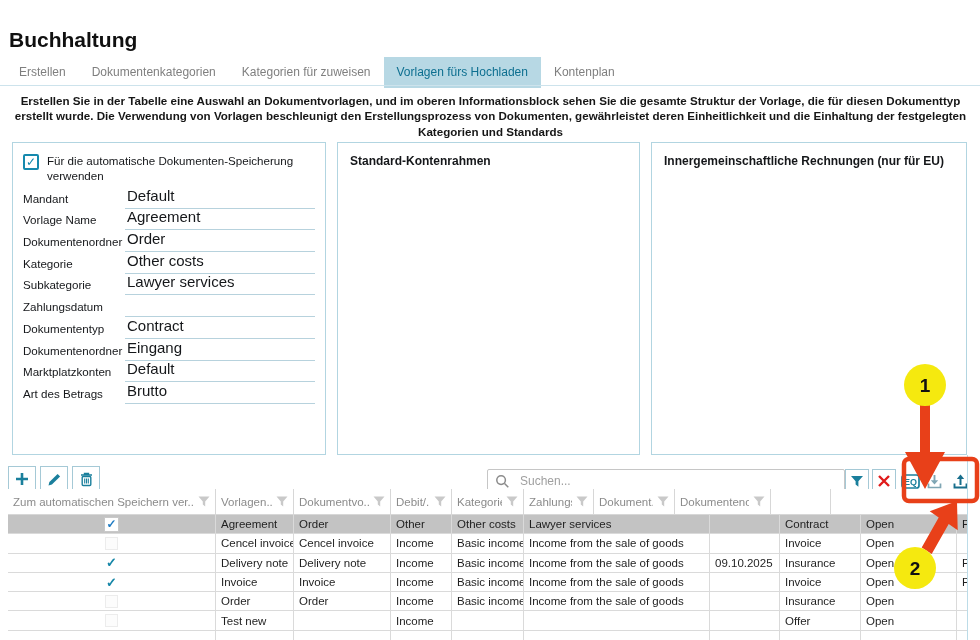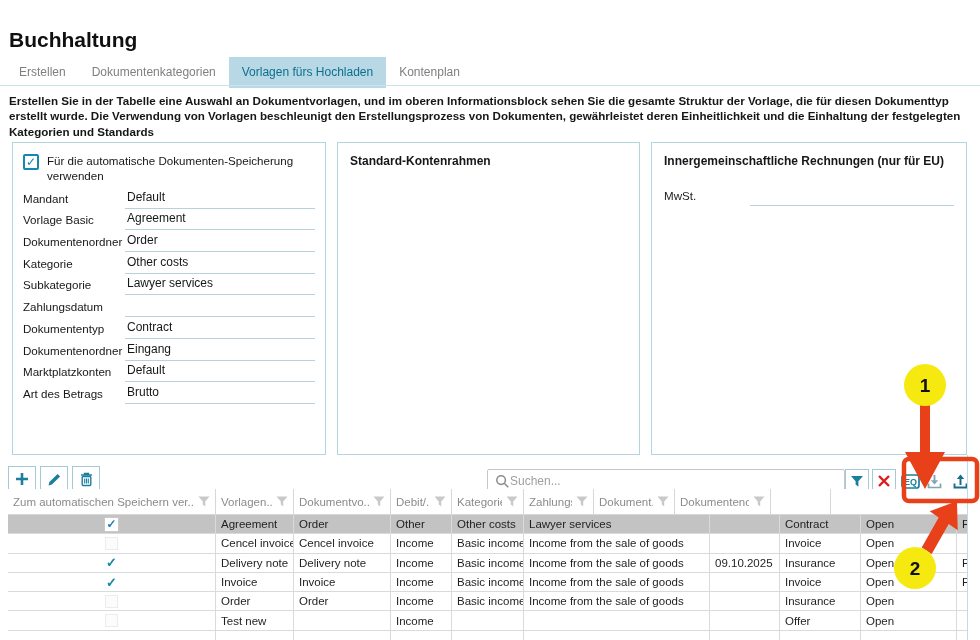--- a/index.html
+++ b/index.html
@@ -8,49 +8,49 @@
     position:relative; background:#fff; overflow:hidden;
     font-family:"Liberation Sans", sans-serif; color:#1c1c1c;
   }
   .page-title { position:absolute; left:9px; top:18px; font-size:21px; font-weight:bold; color:#101010;margin-top:10px; }
 
   .tabs { position:absolute; left:6px; top:57px; display:flex; }
   .tab { padding:8px 13px 9px; font-size:12px; color:#7f7f7f; white-space:nowrap; cursor:pointer; }
   .tab.active { background:#b7d8e4; color:#0d6f90; }
   .tabs-underline { position:absolute; left:0; top:85px; width:980px; height:0; border-top:1px solid #cde3ec; }
 
-  .description { position:absolute; left:9px; top:93px; width:963px; font-size:11.6px; font-weight:bold; line-height:1.33; color:#161616; }
+  .description { position:absolute; left:9px; top:93px; width:963px; font-size:11.6px; font-weight:bold; line-height:1.33; color:#161616;text-align:center; }
 
   .panel { position:absolute; top:142px; height:313px; border:1px solid #b2d5e1; background:#fff; }
   #panel-template { left:12px; width:314px; }
   #panel-standard { left:337px; width:303px; }
   #panel-eu { left:651px; width:316px; }
   .panel-title { font-weight:bold; font-size:12px; padding:11px 12px 0; color:#15171a; }
 
   .cb-row { position:absolute; left:10px; top:10px; display:flex; gap:8px; width:294px; }
   .checkbox { width:16px; height:16px; border:2px solid #1589ad; border-radius:2px; color:#1589ad;
               font-size:12px; line-height:12px; text-align:center; flex:none; margin-top:1px; }
   .cb-label { font-size:11.6px; line-height:1.3; color:#15171a; }
 
   .fields { position:absolute; left:10px; top:44px; right:10px; }
   .frow { display:flex; height:21.7px; align-items:flex-end; }
   .flabel { width:102px; flex:none; font-size:11.6px; padding-bottom:4px; color:#15171a; }
-  .fvalue { flex:1; font-size:12px; color:#15171a; border-bottom:1px solid #b7d2dd; padding:0 2px 4px; min-height:17px; white-space:nowrap; }
+  .fvalue { flex:1; font-size:15px; color:#15171a; border-bottom:1px solid #b7d2dd; padding:0 2px 4px; min-height:17px; white-space:nowrap; }
 
   .eu-fields { margin:14px 12px 0; }
   .eu-row { display:flex; height:24px; align-items:flex-end; }
   .eu-label { width:86px; flex:none; font-size:11.6px; padding-bottom:4px; }
   .eu-value { flex:1; border-bottom:1px solid #b7d2dd; min-height:16px; font-size:11.6px; }
 
   .tbtn { position:absolute; top:466px; width:28px; height:26px; border:1px solid #a5c9d6; background:#fff;
           display:flex; align-items:center; justify-content:center; cursor:pointer; }
   #btn-add{left:8px;} #btn-edit{left:40px;} #btn-del{left:72px;}
 
   .searchbox { position:absolute; left:487px; top:469px; width:358px; height:24px; border:1px solid #c6c6c6;
-               border-radius:2px; background:#fff; display:flex; align-items:center; padding:0 7px; gap:0; }
+               border-radius:2px; background:#fff; display:flex; align-items:center; padding:0 7px; gap:10px; }
   .searchbox input { border:none; outline:none; flex:1; font-size:12px; font-family:"Liberation Sans",sans-serif; color:#333; background:transparent; }
   .searchbox input::placeholder { color:#9f9f9f; }
 
   .abtn { position:absolute; top:469px; width:24px; height:24px; display:flex; align-items:center; justify-content:center; cursor:pointer; }
   .abtn.boxed { border:1px solid #a5c9d6; background:#fff; }
   #btn-filter{left:845px;} #btn-clear{left:872px;} #btn-searchpanel{left:899px; width:23px;}
   #btn-download{left:923px; width:23px;} #btn-upload{left:949px; width:23px;}
 
   .grid { position:absolute; left:8px; top:489px; width:960px; height:151px; overflow:hidden; font-size:11.5px; }
   .ghead { display:flex; height:26px; border-bottom:1px solid #d7d7d7; color:#8b8b8b; background:#fff; }
@@ -71,39 +71,40 @@
   .anno { position:absolute; left:0; top:0; width:980px; height:640px; pointer-events:none; z-index:50; }
 </style>
 </head>
 <body>
 
 <h1 class="page-title">Buchhaltung</h1>
 
 <div class="tabs" id="tabs">
     <div class="tab">Erstellen</div>
     <div class="tab">Dokumentenkategorien</div>
+    <div class="tab">Kategorien für zuweisen</div>
     <div class="tab active">Vorlagen fürs Hochladen</div>
     <div class="tab">Kontenplan</div>
   </div>
 <div class="tabs-underline"></div>
 
 <p class="description">Erstellen Sie in der Tabelle eine Auswahl an Dokumentvorlagen, und im oberen Informationsblock sehen Sie die gesamte Struktur der Vorlage, die für diesen Dokumenttyp erstellt wurde. Die Verwendung von Vorlagen beschleunigt den Erstellungsprozess von Dokumenten, gewährleistet deren Einheitlichkeit und die Einhaltung der festgelegten Kategorien und Standards</p>
 
 <div class="panel" id="panel-template">
   <div class="cb-row">
     <span class="checkbox">✓</span>
     <span class="cb-label">Für die automatische Dokumenten-Speicherung verwenden</span>
   </div>
   <div class="fields" id="template-fields">
       <div class="frow">
         <span class="flabel">Mandant</span>
         <span class="fvalue">Default</span>
       </div>
       <div class="frow">
-        <span class="flabel">Vorlage Basic</span>
+        <span class="flabel">Vorlage Name</span>
         <span class="fvalue">Agreement</span>
       </div>
       <div class="frow">
         <span class="flabel">Dokumentenordner</span>
         <span class="fvalue">Order</span>
       </div>
       <div class="frow">
         <span class="flabel">Kategorie</span>
         <span class="fvalue">Other costs</span>
       </div>
@@ -134,24 +135,20 @@
     </div>
 </div>
 
 <div class="panel" id="panel-standard">
   <div class="panel-title">Standard-Kontenrahmen</div>
 </div>
 
 <div class="panel" id="panel-eu">
   <div class="panel-title">Innergemeinschaftliche Rechnungen (nur für EU)</div>
   <div class="eu-fields" id="eu-fields">
-      <div class="eu-row">
-        <span class="eu-label">MwSt.</span>
-        <span class="eu-value"></span>
-      </div>
     </div>
 </div>
 
 <div class="tbtn" id="btn-add">
   <svg width="16" height="16" viewBox="0 0 16 16">
       <path d="M8 2v12M2 8h12" stroke="#1a7f9c" stroke-width="2.6"></path>
     </svg>
 </div>
 <div class="tbtn" id="btn-edit">
   <svg width="15" height="15" viewBox="0 0 15 15">

